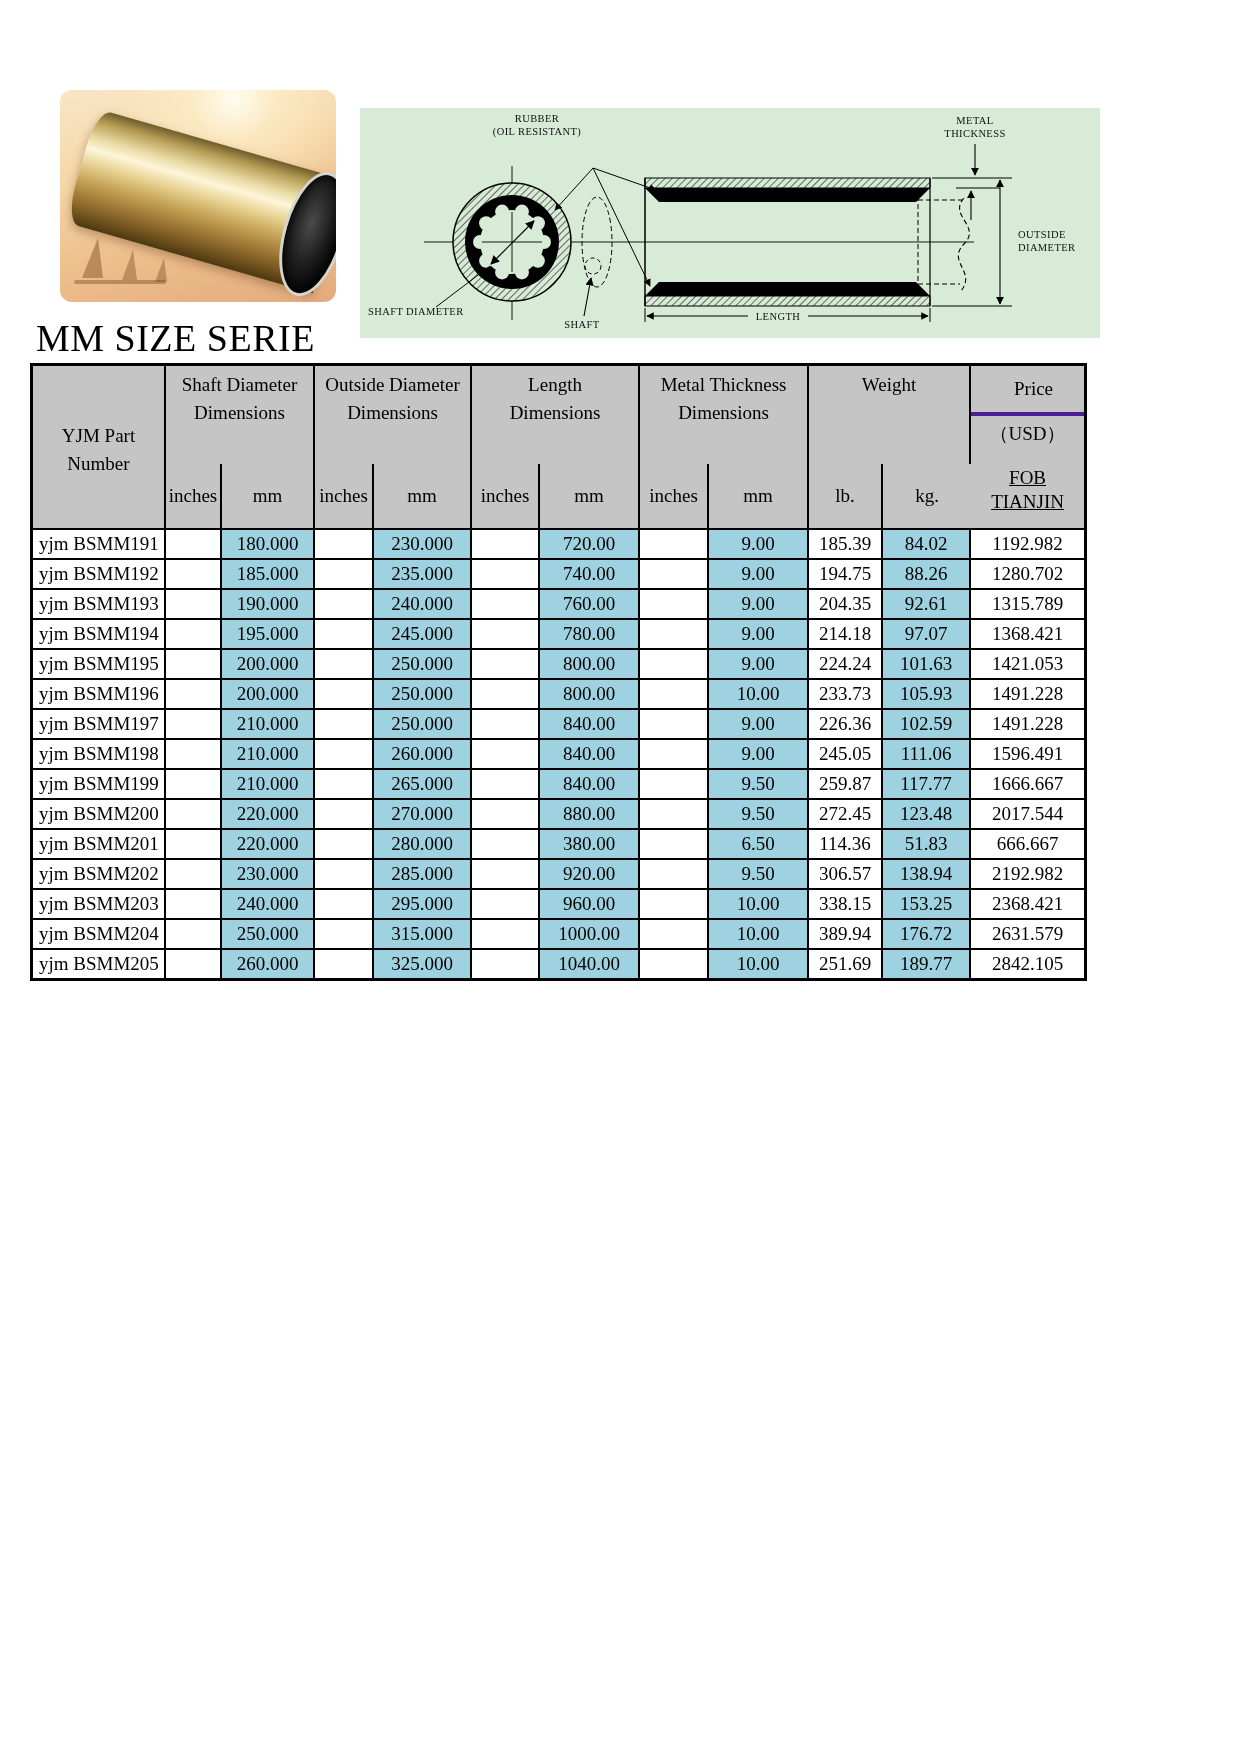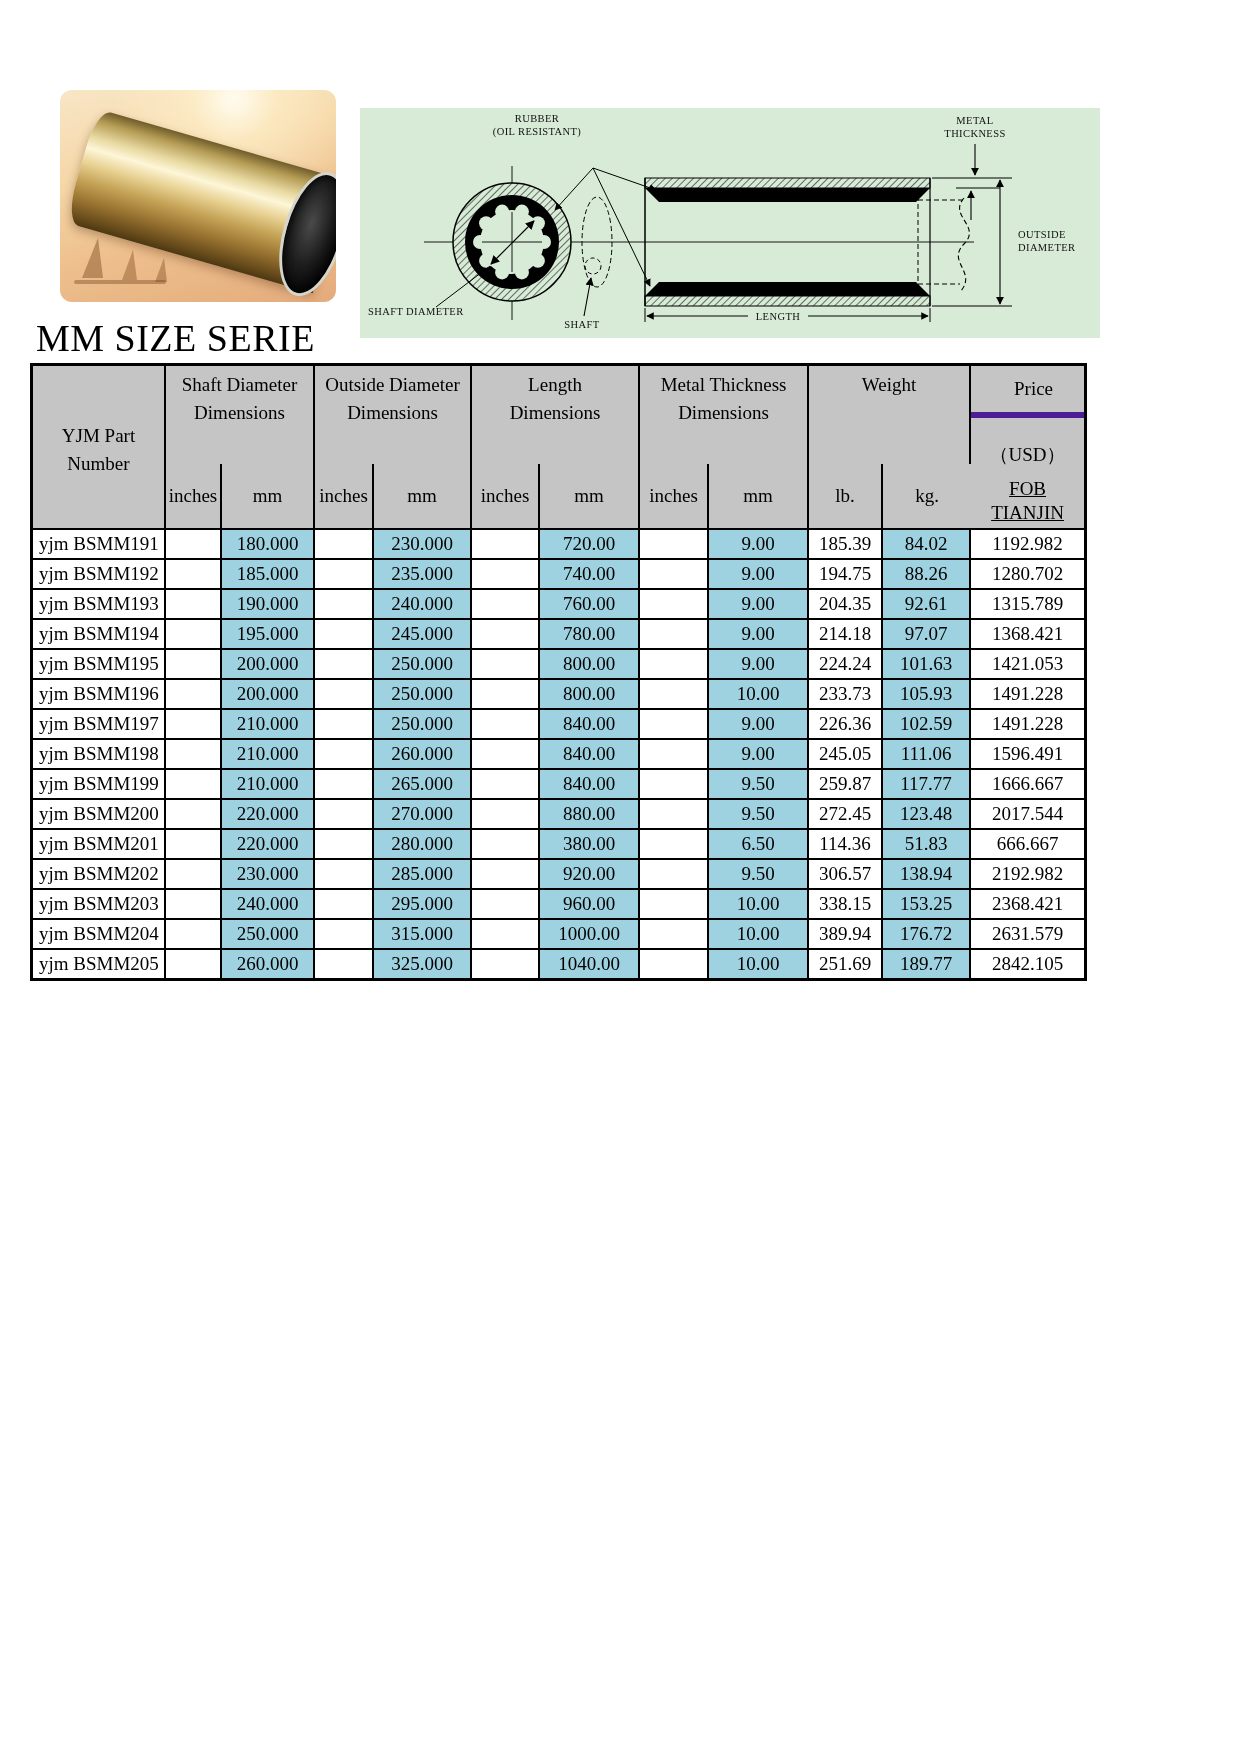--- a/index.html
+++ b/index.html
@@ -40,22 +40,22 @@
   tr.hrow1{height:96px;}
   tr.hrow1 td.grp{border-bottom:0;vertical-align:top;}
   tr.hrow1 td.grp div{line-height:28px;padding-top:5px;}
   tr.hrow1 td.grp div + div{padding-top:0;}
   td.partcell{vertical-align:top;margin-top:40px;}
   td.partcell div{line-height:28px;padding-top:5px;}
   td.partcell div + div{padding-top:0;}
   tr.hrow2{height:64px;}
   td.pricecell{padding:0;}
   .price-box{display:flex;flex-direction:column;height:162px;}
-  .price-box .p1{flex:0 0 46px;border-bottom:6px solid #4c1d95;display:flex;align-items:center;justify-content:center;padding-left:12px;}
-  .price-box .p2{flex:0 0 36px;display:flex;align-items:center;justify-content:center;margin-top:19px;}
+  .price-box .p1{flex:0 0 46px;border-bottom:4px solid #4c1d95;display:flex;align-items:center;justify-content:center;padding-left:12px;}
+  .price-box .p2{flex:0 0 36px;display:flex;align-items:center;justify-content:center;}
   .price-box .p3{flex:1;display:flex;flex-direction:column;align-items:center;justify-content:center;line-height:24px;text-decoration:underline;}
   tbody.data tr{height:28px;border-radius:14px;}
   tbody.data td{height:28px;background:#fff;}
   tbody.data tr:last-child td{border-bottom:0;}
   td.c-part{text-align:left!important;padding-left:6px!important;}
   td.c-mm,td.c-kg{background:var(--cell-blue)!important;}
 </style>
 </head>
 <body>
 

